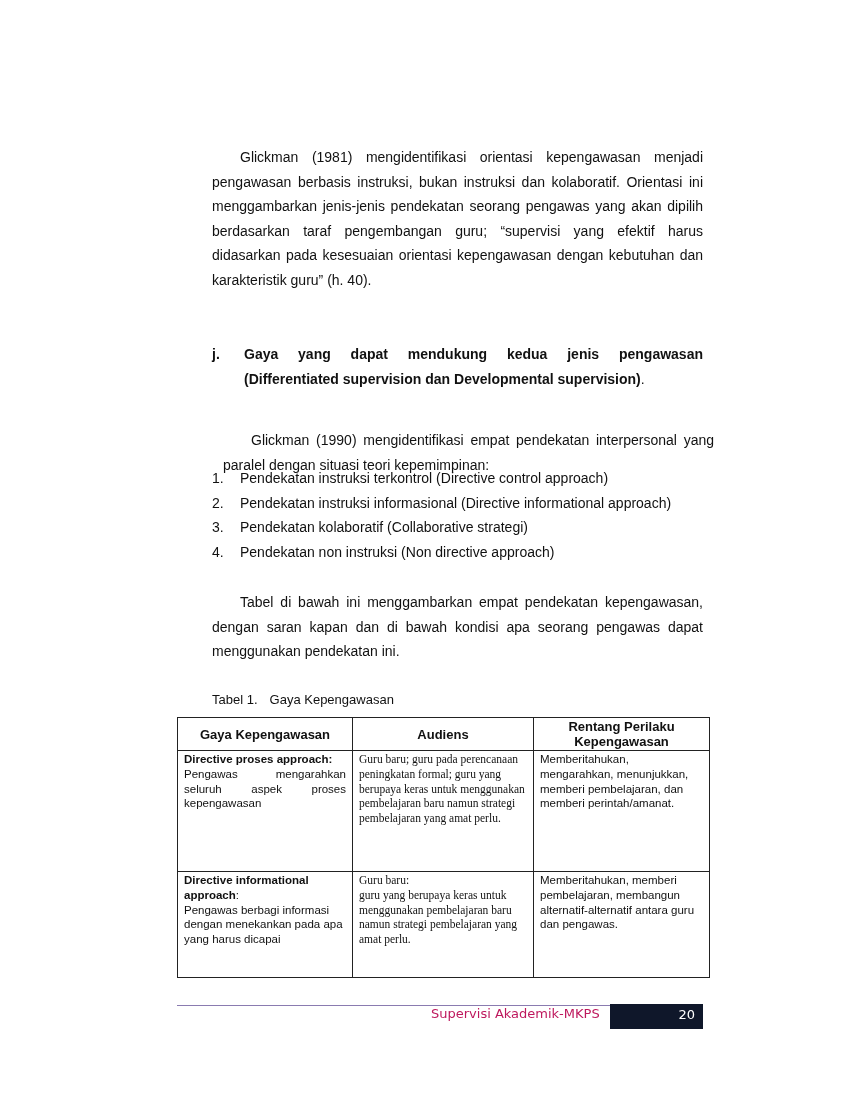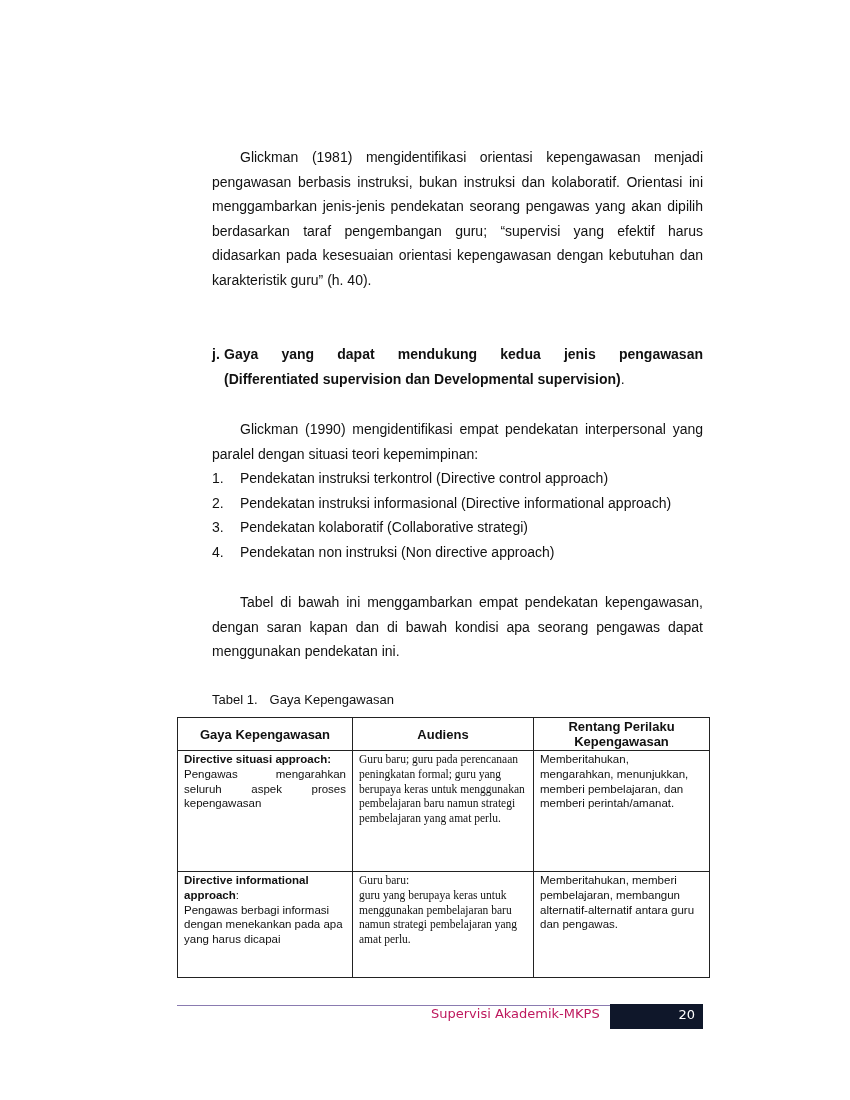--- a/index.html
+++ b/index.html
@@ -4,21 +4,21 @@
 <style>
   html, body { margin: 0; padding: 0; background: #ffffff; }
   body { width: 850px; height: 1100px; position: relative; overflow: hidden;
          font-family: "Liberation Sans", sans-serif; color: #111; }
   .p { position: absolute; left: 212px; width: 491px; font-size: 14px; line-height: 24.6px;
        text-align: justify; }
   .indent { text-indent: 28px; }
   .last-left { text-align-last: left; }
   .heading { position: absolute; left: 212px; width: 491px; font-size: 14px; line-height: 24.6px; font-weight: bold; }
   .heading .marker { position: absolute; left: 0; top: 0; }
-  .heading .text { margin-left: 12px; text-align: justify; }
+  .heading .text { margin-left: 32px; text-align: justify; }
   .heading .l1 { text-align: justify; text-align-last: justify; }
   .list { position: absolute; left: 212px; width: 491px; font-size: 14px; line-height: 24.6px; margin:0; padding:0; list-style:none; }
   .list li { position: relative; padding-left: 28px; }
   .list .num { position: absolute; left: 0; }
   .caption { position: absolute; left: 212px; top: 692px; font-size: 13px; }
   .caption .sp { display:inline-block; width: 12px; }
   table.t { position: absolute; left: 177px; top: 717px; width: 533px; border-collapse: collapse;
             font-size: 11.5px; line-height: 14.8px; }
   table.t th, table.t td { border: 1px solid #222; vertical-align: top; padding: 1px 6px; }
   table.t th { font-size: 13px; font-weight: bold; line-height: 15px; text-align: center; vertical-align: middle; height: 32px; padding: 0 6px; }
@@ -38,21 +38,21 @@
 <p class="p indent last-left" style="top:145px; margin:0;">Glickman (1981) mengidentifikasi orientasi kepengawasan menjadi pengawasan berbasis instruksi, bukan instruksi dan kolaboratif.  Orientasi ini menggambarkan jenis-jenis pendekatan seorang pengawas yang akan dipilih berdasarkan taraf pengembangan guru; “supervisi yang efektif harus didasarkan pada kesesuaian orientasi kepengawasan dengan kebutuhan dan karakteristik guru” (h. 40).</p>
 
 <div class="heading" style="top:342px;">
   <span class="marker">j.</span>
   <div class="text">
     <div class="l1">Gaya yang dapat mendukung kedua jenis pengawasan</div>
     <div><span>(Differentiated supervision dan Developmental supervision)</span><span style="font-weight:normal">.</span></div>
   </div>
 </div>
 
-<p class="p indent last-left" style="top:417px; margin:0;">Glickman (1990) mengidentifikasi empat pendekatan interpersonal yang paralel dengan situasi teori kepemimpinan:</p>
+<p class="p indent last-left" style="top:417px; margin:11px;">Glickman (1990) mengidentifikasi empat pendekatan interpersonal yang paralel dengan situasi teori kepemimpinan:</p>
 
 <ul class="list" style="top:466px;">
   <li><span class="num">1.</span><span>Pendekatan instruksi terkontrol (Directive control approach)</span></li>
   <li><span class="num">2.</span><span>Pendekatan instruksi informasional (Directive informational approach)</span></li>
   <li><span class="num">3.</span><span>Pendekatan kolaboratif (Collaborative strategi)</span></li>
   <li><span class="num">4.</span><span>Pendekatan non instruksi (Non directive approach)</span></li>
 </ul>
 
 <p class="p indent last-left" style="top:590px; margin:0;">Tabel di bawah ini menggambarkan empat pendekatan kepengawasan, dengan saran kapan dan di bawah kondisi apa seorang pengawas dapat menggunakan pendekatan ini.</p>
 
@@ -64,21 +64,21 @@
   <thead>
     <tr>
       <th>Gaya Kepengawasan</th>
       <th>Audiens</th>
       <th>Rentang Perilaku Kepengawasan</th>
     </tr>
   </thead>
   <tbody>
     <tr class="r1">
       <td class="c1">
-        <div style="font-weight:bold">Directive situasi approach:</div>
+        <div style="font-weight:bold">Directive proses approach:</div>
         <div class="justify" style="text-align-last:left">Pengawas mengarahkan seluruh aspek proses kepengawasan</div>
       </td>
       <td class="c2">Guru baru; guru pada perencanaan peningkatan formal; guru yang berupaya keras  untuk menggunakan pembelajaran baru namun strategi pembelajaran yang amat perlu.</td>
       <td>Memberitahukan, mengarahkan, menunjukkan, memberi pembelajaran, dan memberi perintah/amanat.</td>
     </tr>
     <tr class="r2">
       <td class="c1">
         <div><span style="font-weight:bold">Directive informational approach</span><span>:</span></div>
         <div>Pengawas berbagi informasi dengan menekankan pada apa yang harus dicapai</div>
       </td>

